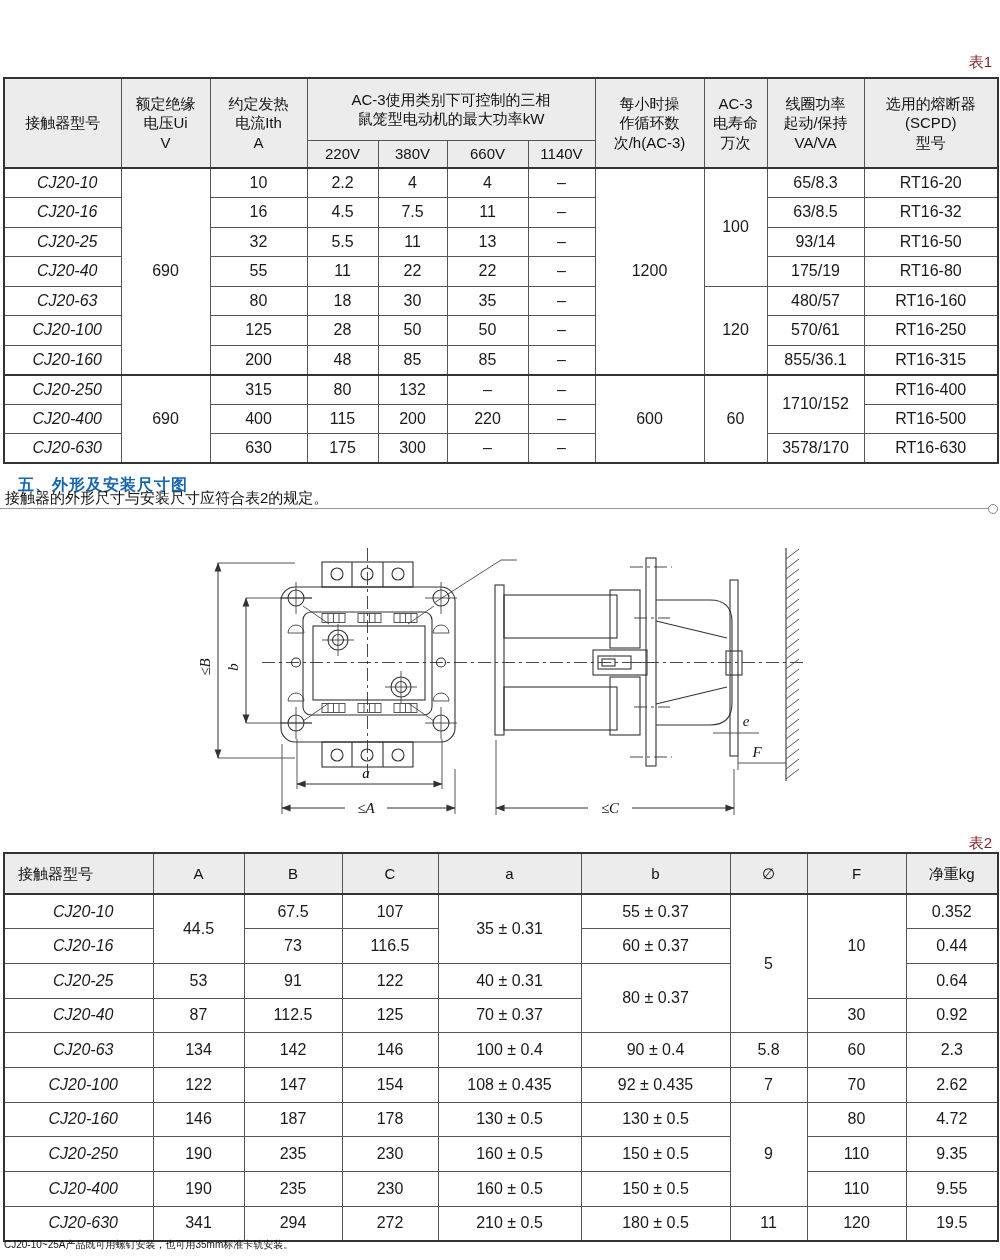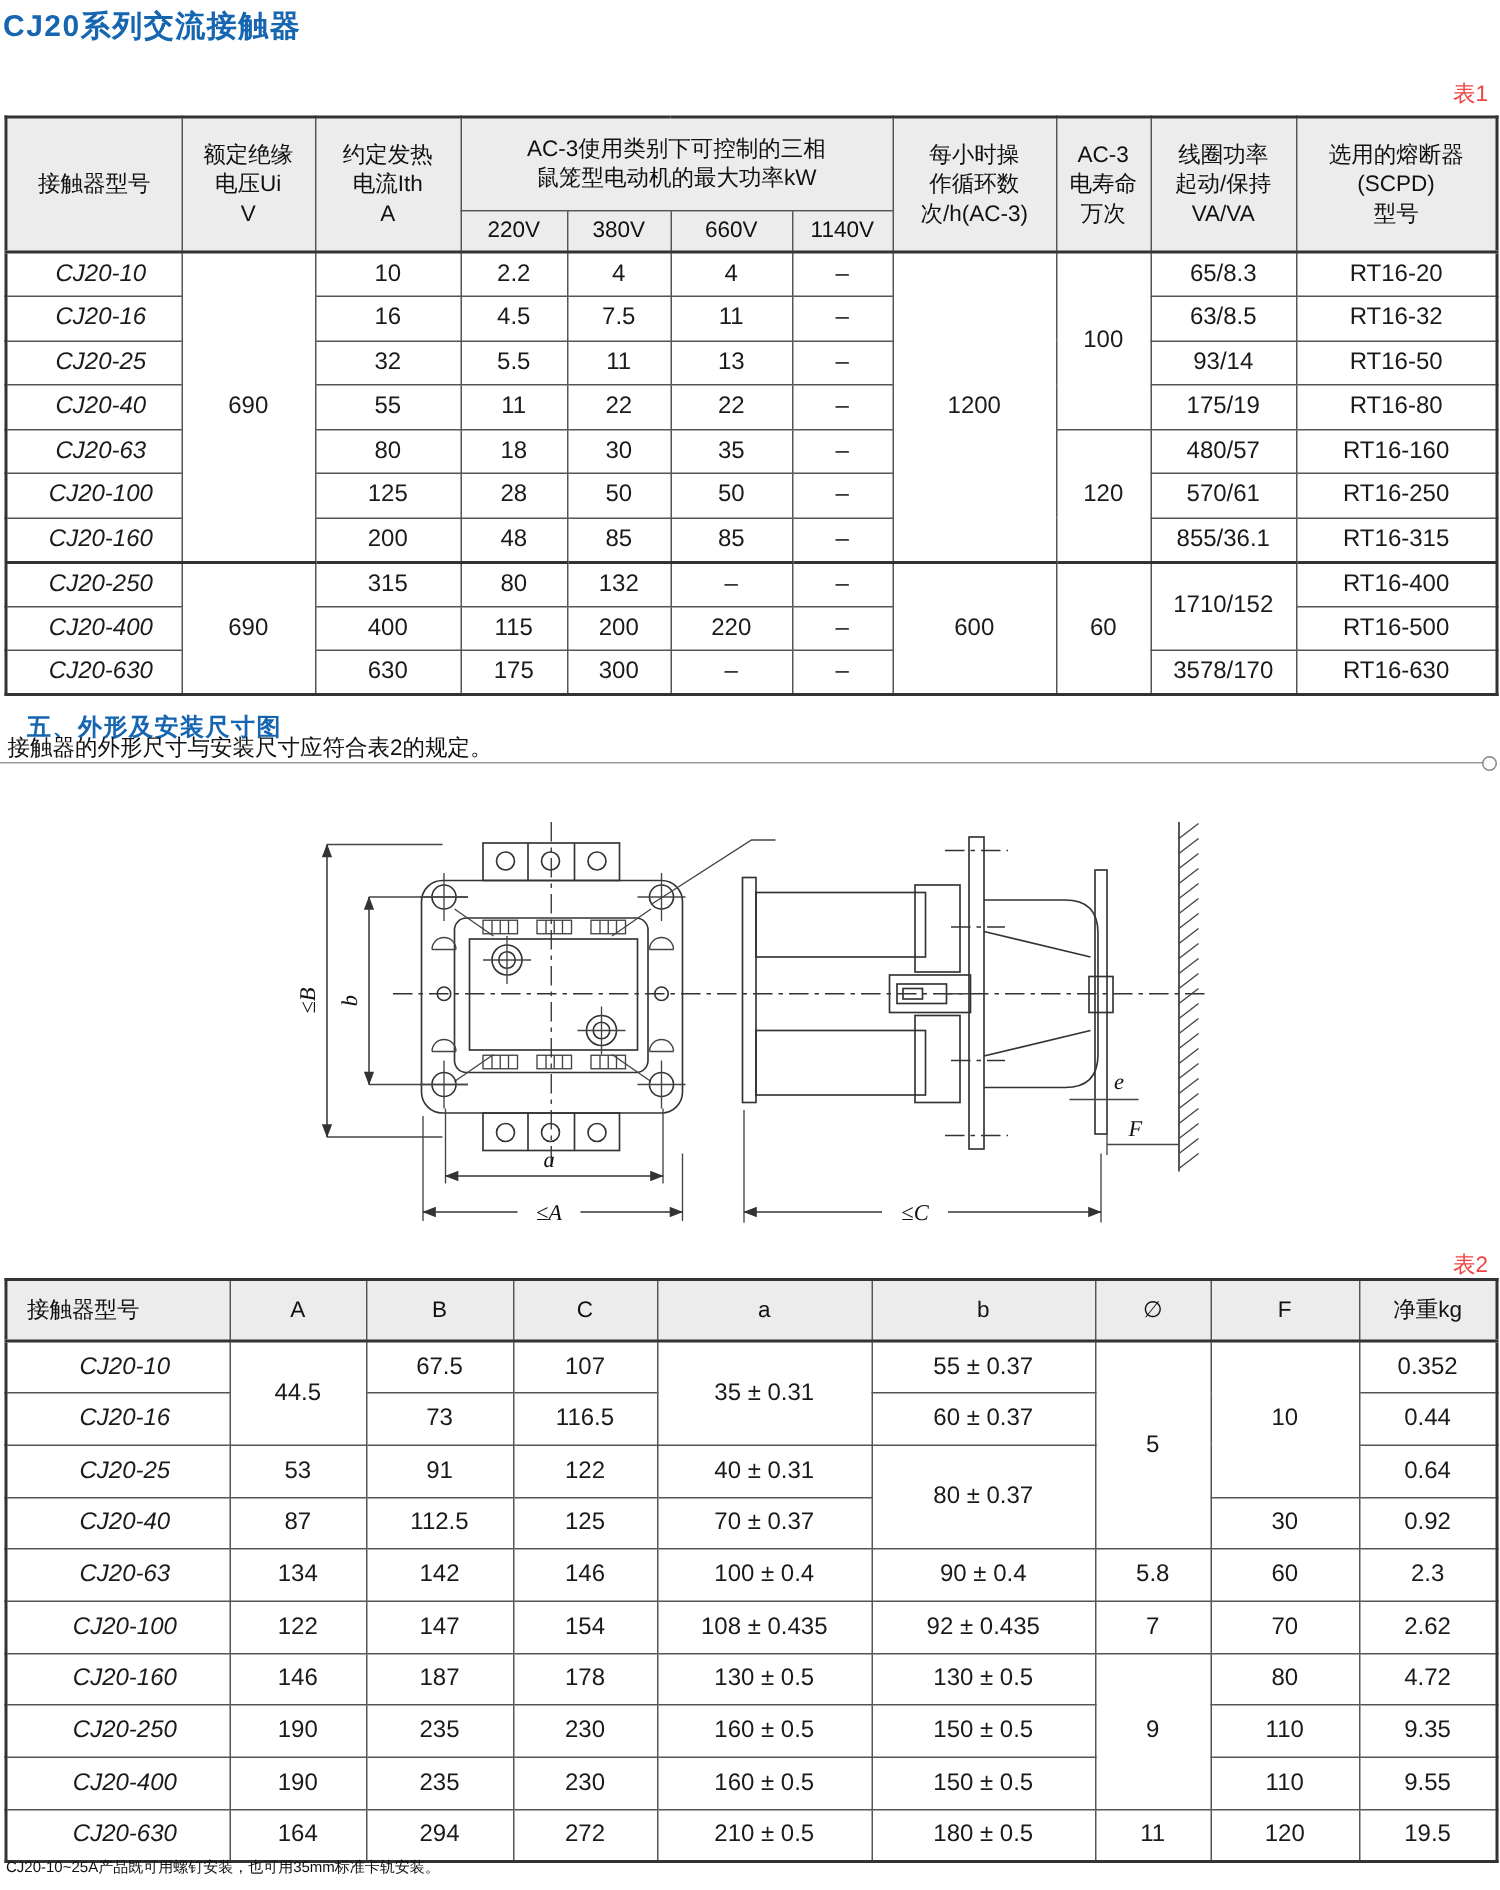--- a/index.html
+++ b/index.html
@@ -1,20 +1,20 @@
 <!DOCTYPE html>
 <html><head>
 <meta charset="utf-8">
 <style>
   html,body{margin:0;padding:0;background:#fff;}
   .page{position:relative;width:1000px;height:1260px;background:#fff;overflow:hidden;
         font-family:"Liberation Sans","DejaVu Sans",sans-serif;color:#111;}
   .doc-title{position:absolute;left:2px;top:4px;font-size:20px;font-weight:bold;
              letter-spacing:1px;color:#1565b0;}
-  .tbl-caption{position:absolute;right:8px;font-size:15px;color:#ef4444;}
+  .tbl-caption{position:absolute;right:8px;font-size:15px;color:#7f1d1d;}
   #cap1{top:53px;} #cap2{top:834px;}
   table{position:absolute;left:3px;border-collapse:collapse;table-layout:fixed;
         border:2px solid #333;background:#fff;}
   #t1{top:77px;width:994px;} #t2{top:852px;width:994px;}
   th,td{border:1px solid #555;text-align:center;vertical-align:middle;
         padding:0 2px;overflow:hidden;}
   th{background:#ececec;font-weight:400;font-size:15px;line-height:1.3;white-space:pre-line;}
   td{font-size:16px;color:#1a1a1a;}
   #t1 thead tr:nth-child(1){height:62px;} #t1 thead tr:nth-child(2){height:28px;}
   #t1 tbody tr{height:29.5px;}
@@ -36,21 +36,20 @@
   svg .dashdot{stroke:#333;stroke-width:0.9;fill:none;stroke-dasharray:13 4 3 4;}
   svg .dim{stroke:#333;stroke-width:1;fill:none;}
   svg .lab{font:italic 15px "Liberation Serif","DejaVu Serif",serif;fill:#111;}
   svg .mask{fill:#fff;stroke:none;}
 </style>
 </head>
 <body>
 
 <div class="page">
 
-  <div class="doc-title">CJ20系列交流接触器</div>
 
   <div id="cap1" class="tbl-caption">表1</div>
 
   <table id="t1">
       <colgroup>
         <col style="width: 117px;">
         <col style="width: 89px;">
         <col style="width: 97px;">
         <col style="width: 71px;">
         <col style="width: 69px;">
@@ -506,21 +505,21 @@
           <td>190</td>
           <td>235</td>
           <td>230</td>
           <td>160 ± 0.5</td>
           <td>150 ± 0.5</td>
           <td>110</td>
           <td>9.55</td>
         </tr>
         <tr>
           <td>CJ20-630</td>
-          <td>164</td>
+          <td>341</td>
           <td>294</td>
           <td>272</td>
           <td>210 ± 0.5</td>
           <td>180 ± 0.5</td>
           <td>11</td>
           <td>120</td>
           <td>19.5</td>
         </tr>
       </tbody>
     </table>

